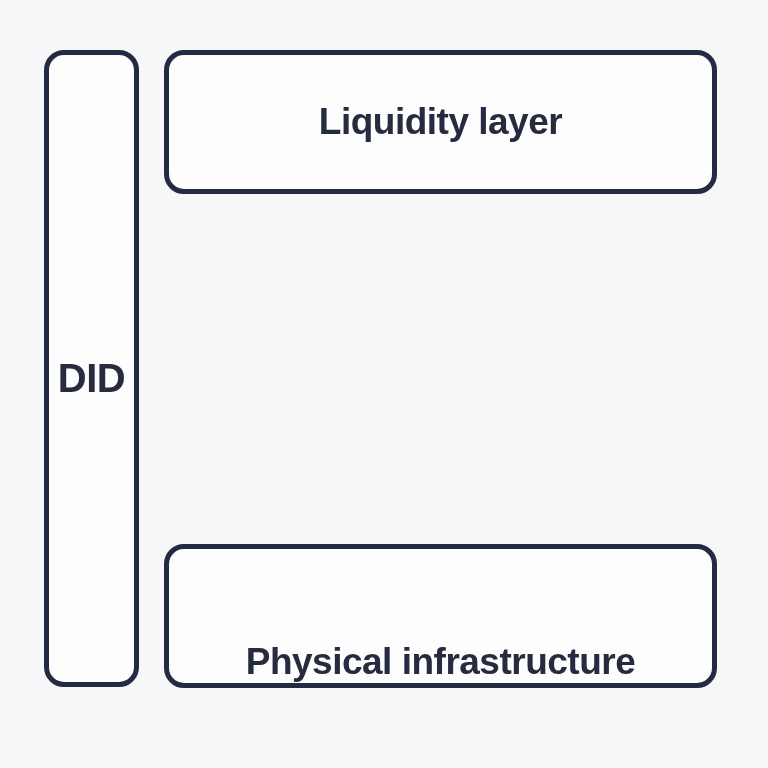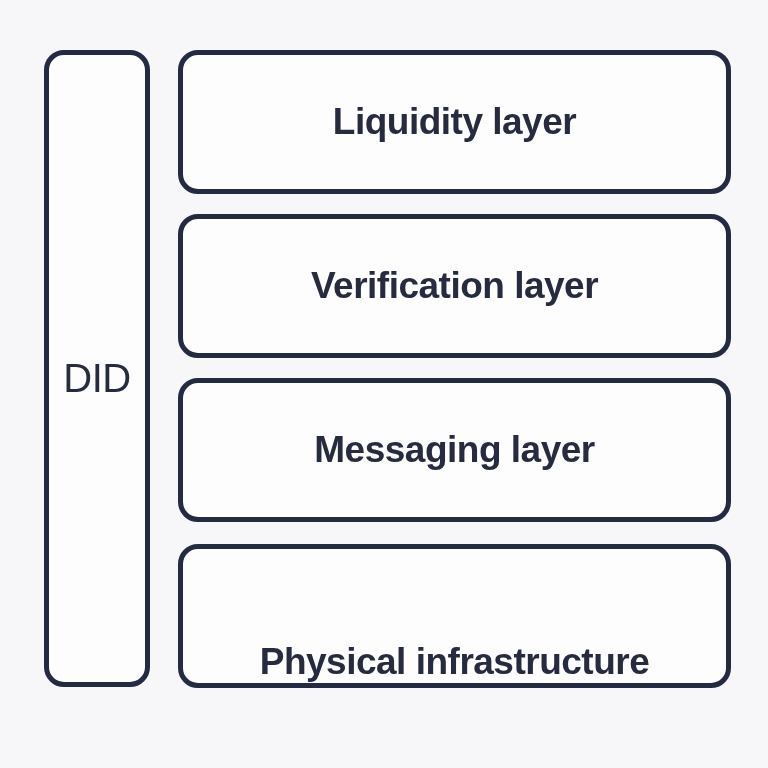--- a/index.html
+++ b/index.html
@@ -25,30 +25,30 @@
     border-radius: 20px;
     display: flex;
     align-items: center;
     justify-content: center;
     color: #262b40;
   }
 
   .did-box {
     left: 44px;
     top: 50px;
-    width: 106px;
+    width: 95px;
     height: 637px;
     font-size: 40px;
-    font-weight: 400;
+    font-weight: 700;
     letter-spacing: -0.5px;
     padding-top: 20px; 
   }
 
   .layer-box {
-    left: 178px;
+    left: 164px;
     width: 553px;
     height: 144px;
     font-size: 37px;
     font-weight: 600;
     letter-spacing: -0.5px;
   }
 
   .layer-box.pos-0 { top: 50px; }
   .layer-box.pos-1 { top: 214px; }
   .layer-box.pos-2 { top: 378px; }
@@ -64,25 +64,19 @@
 <div class="canvas">
 
   <div class="box did-box">
     <span class="label">DID</span>
   </div>
 
   <div class="box layer-box pos-0">
     <span class="label">Liquidity layer</span>
   </div>
 
-  <div class="box layer-box pos-1">
-    <span class="label">Verification layer</span>
-  </div>
 
-  <div class="box layer-box pos-2">
-    <span class="label">Messaging layer</span>
-  </div>
 
   <div class="box layer-box pos-3">
     <span class="label">Physical infrastructure</span>
   </div>
 
 </div>
 
 </body></html>

